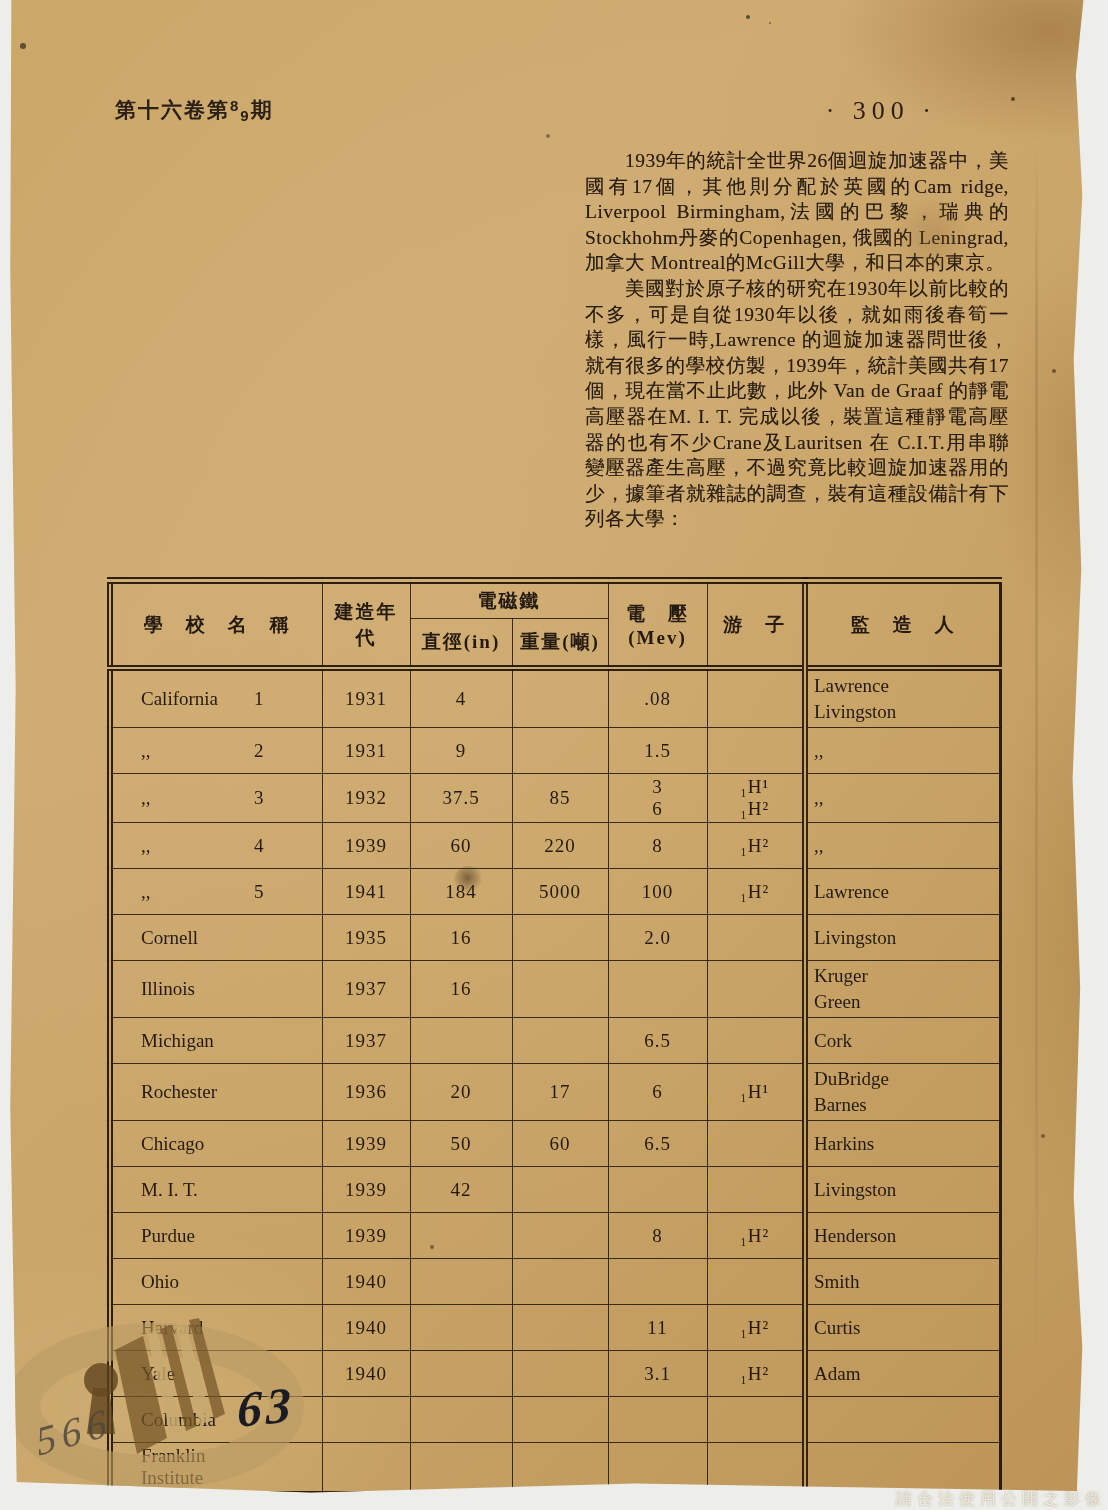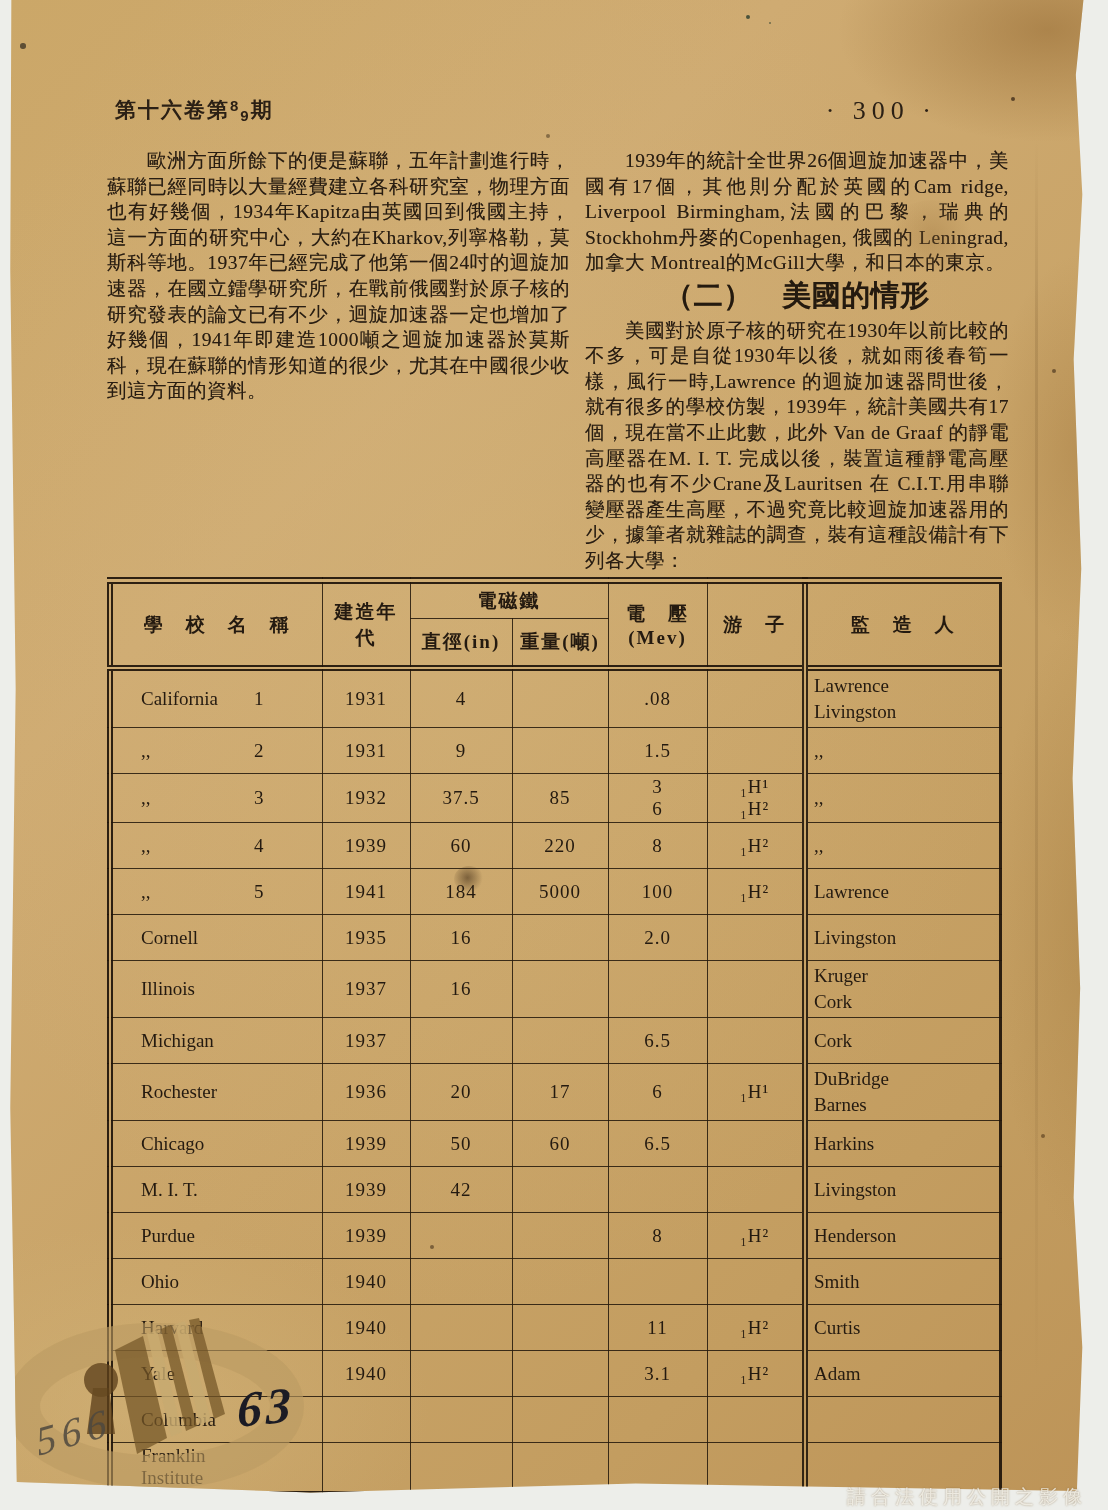--- a/index.html
+++ b/index.html
@@ -67,40 +67,38 @@
   td.c-year,td.c-num,td.c-ion{text-align:center;letter-spacing:1px;}
   td.c-sup{text-align:left;padding-left:18px;line-height:26px;}
   th.th-magnet{letter-spacing:14px;}
 
   
   .logo-wrap{position:absolute;left:8px;top:1318px;width:300px;height:170px;opacity:.92;}
   .hand-63{position:absolute;left:230px;top:1378px;font-size:50px;color:#1b1b24;
     transform:rotate(-6deg) skewX(-6deg);font-style:italic;font-weight:bold;letter-spacing:4px;}
   .hand-566{position:absolute;left:28px;top:1408px;font-size:40px;color:rgba(78,72,62,.85);
     transform:rotate(-16deg) skewX(-8deg);font-style:italic;letter-spacing:6px;}
-  .imgmark{position:absolute;right:21px;bottom:0px;font-size:19px;letter-spacing:5px;
+  .imgmark{position:absolute;right:2px;bottom:0px;font-size:16px;letter-spacing:5px;
     color:rgba(248,247,240,.78);text-shadow:0 0 2px rgba(120,90,50,.6);font-family:Liberation Serif, serif;}
 </style>
 </head>
 <body>
 
 <div class="paper">
 
   <div class="runhead">
     <div class="vol"><span>第十六卷第</span><span class="sup">8</span><span class="sub">9</span><span>期</span></div>
     <div class="pageno">·  300  ·</div>
   </div>
 
   <div class="col col-left">
-    <p>歐洲方面所餘下的便是蘇聯，五年計劃進行時，蘇聯已經同時以大量經費建立各科研究室，物理方面也有好幾個，1934年Kapitza由英國回到俄國主持，這一方面的研究中心，大約在Kharkov,列寧格勒，莫斯科等地。1937年已經完成了他第一個24吋的迴旋加速器，在國立鐳學研究所，在戰前俄國對於原子核的研究發表的論文已有不少，迴旋加速器一定也增加了好幾個，1941年即建造1000噸之迴旋加速器於莫斯科，現在蘇聯的情形知道的很少，尤其在中國很少收到這方面的資料。</p>
   </div>
 
   <div class="col col-right">
     <p>1939年的統計全世界26個迴旋加速器中，美國有17個，其他則分配於英國的Cam ridge, Liverpool Birmingham,法國的巴黎，瑞典的Stockhohm丹麥的Copenhagen, 俄國的 Leningrad, 加拿大 Montreal的McGill大學，和日本的東京。</p>
-    <p class="sec-head">（二）　美國的情形</p>
     <p>美國對於原子核的研究在1930年以前比較的不多，可是自從1930年以後，就如雨後春筍一樣，風行一時,Lawrence 的迴旋加速器問世後，就有很多的學校仿製，1939年，統計美國共有17個，現在當不止此數，此外 Van de Graaf 的靜電高壓器在M. I. T. 完成以後，裝置這種靜電高壓器的也有不少Crane及Lauritsen 在 C.I.T.用串聯變壓器產生高壓，不過究竟比較迴旋加速器用的少，據筆者就雜誌的調查，裝有這種設備計有下列各大學：</p>
   </div>
 
   <div class="tbl-wrap">
     <table class="cyc">
       <colgroup>
         <col style="width:212px">
           <col style="width:88px">
           <col style="width:102px">
           <col style="width:96px">
@@ -217,21 +215,21 @@
                 <span>Illinois</span>
                 <span></span>
               </div>
             </td>
             <td class="c-year">1937</td>
             <td class="c-num">16</td>
             <td class="c-num"></td>
             <td class="c-num pre"></td>
             <td class="c-ion pre"></td>
             <td class="c-sup pre">Kruger
-Cork</td>
+Green</td>
           </tr>
           <tr>
             <td class="c-school">
               <div class="school-flex">
                 <span>Michigan</span>
                 <span></span>
               </div>
             </td>
             <td class="c-year">1937</td>
             <td class="c-num"></td>

